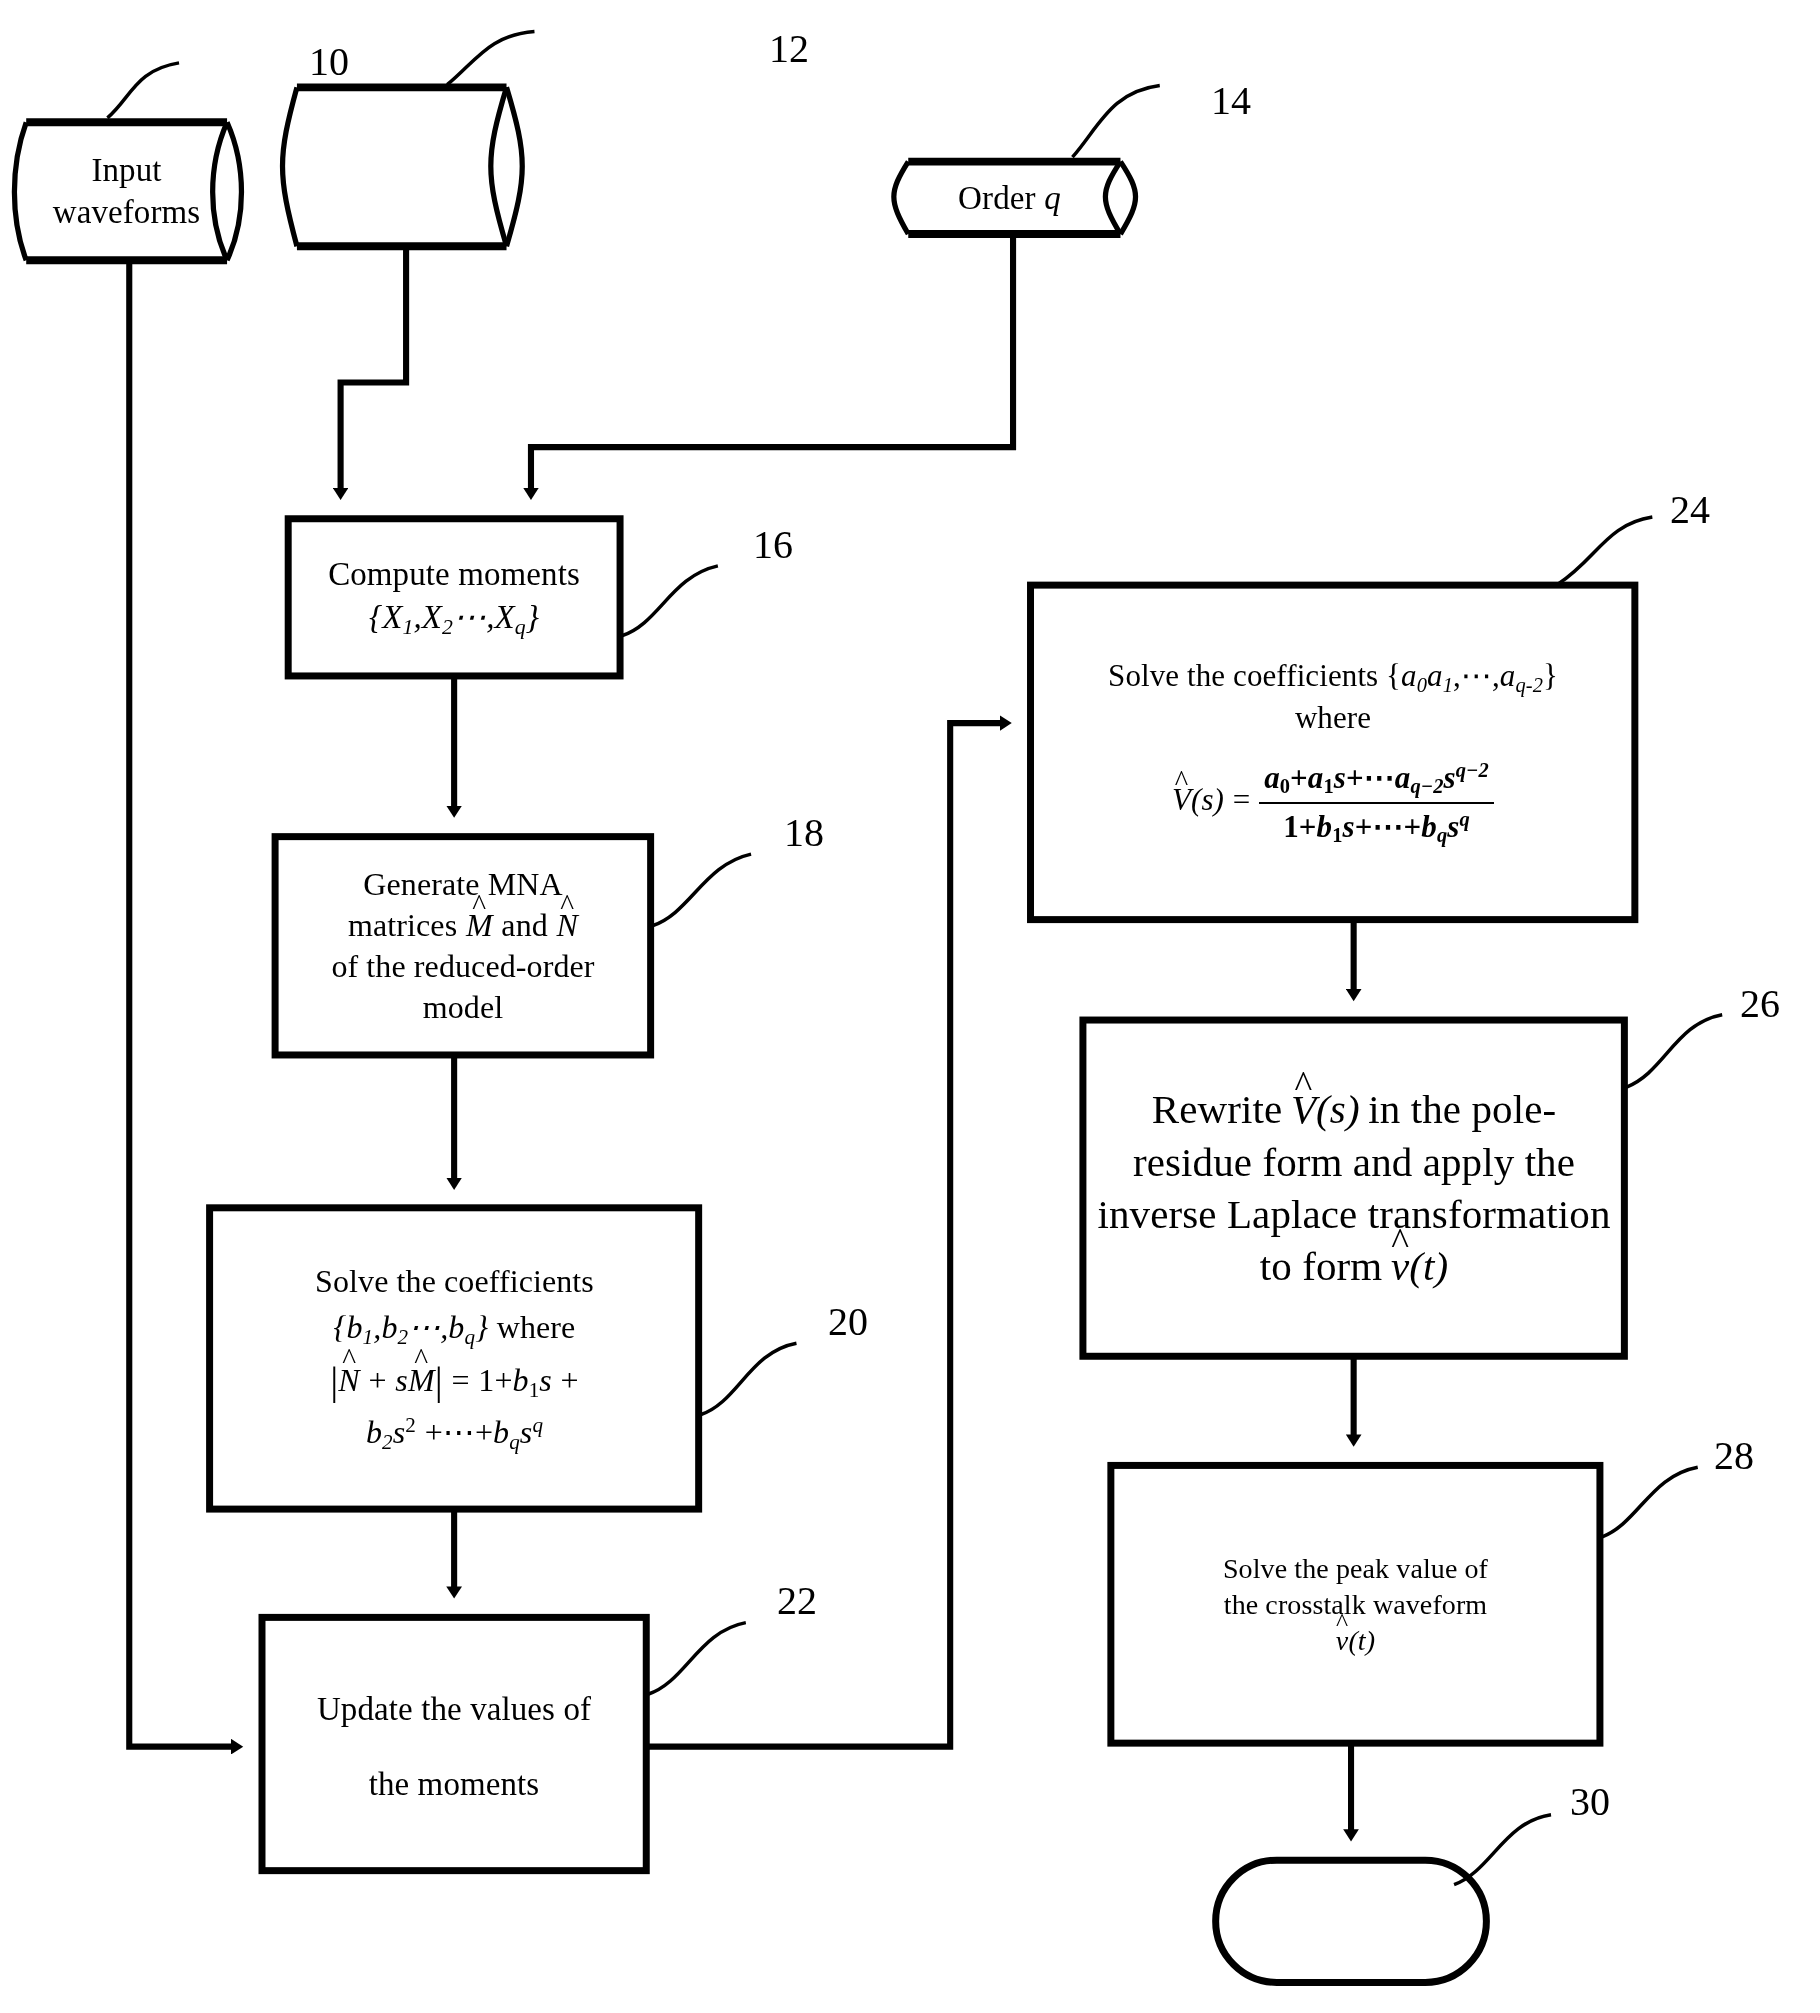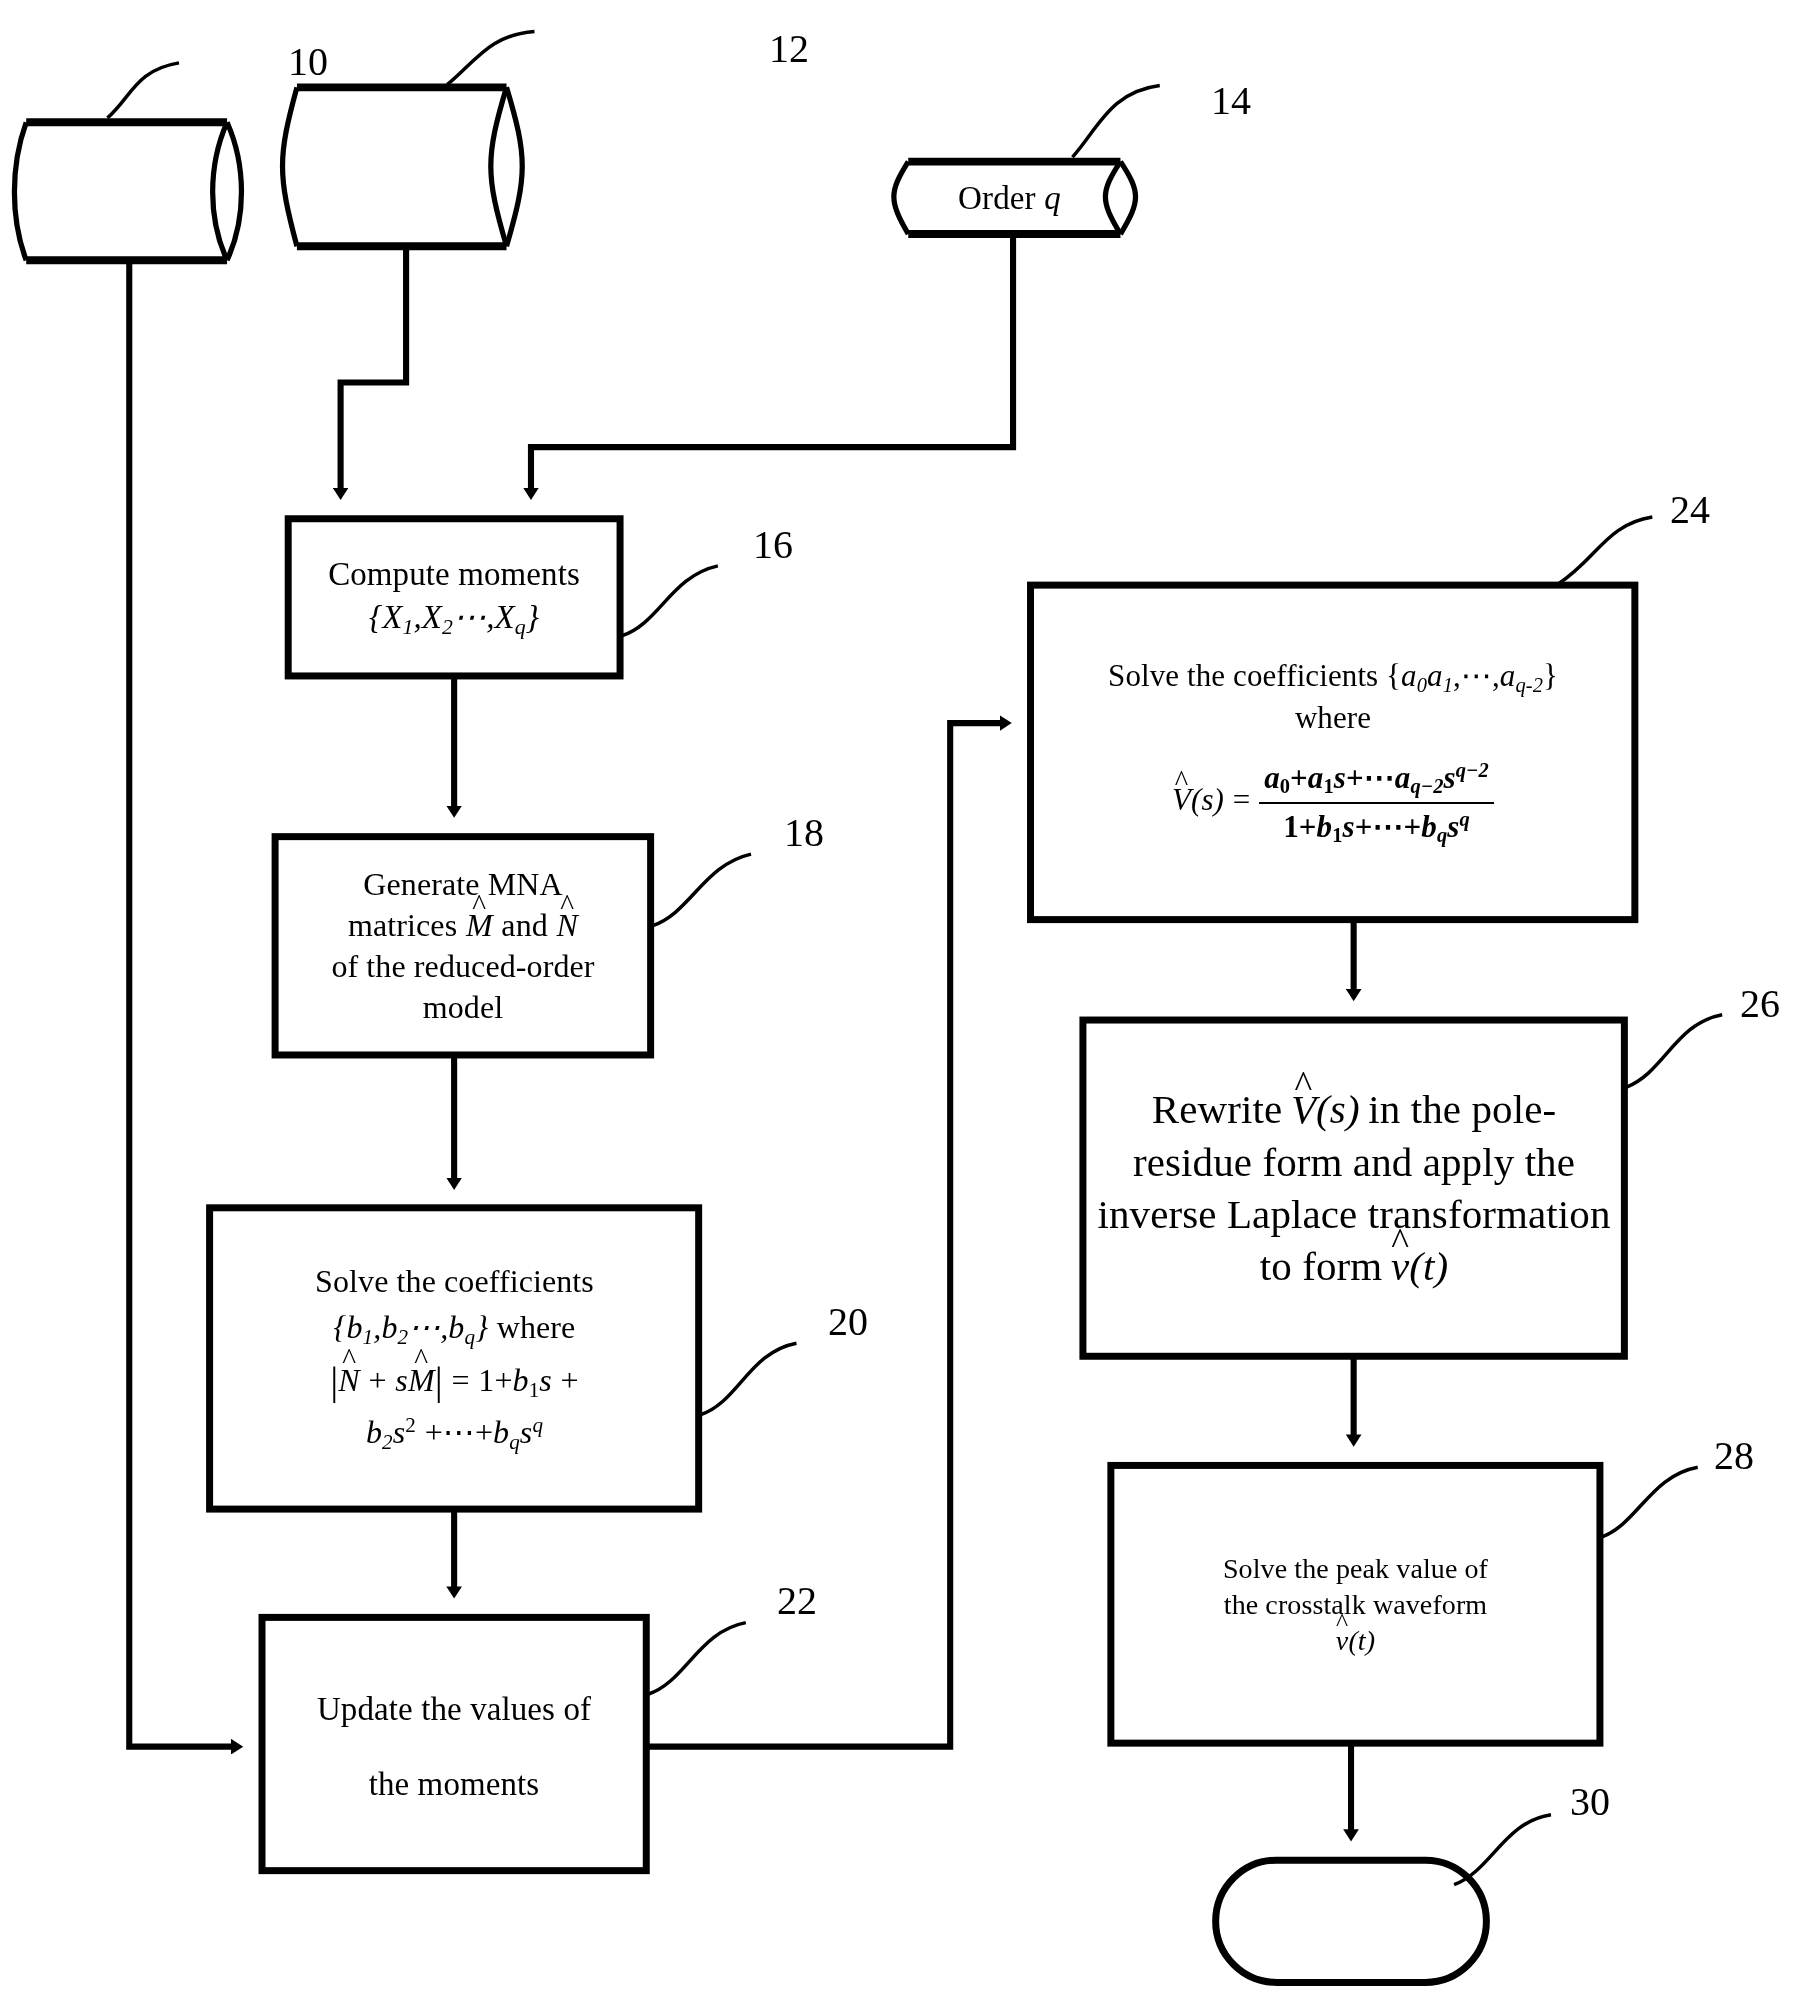--- a/index.html
+++ b/index.html
@@ -129,21 +129,25 @@
       <path d="M747,1060 C790,1046 806,990 860,978" stroke-width="4"></path>
       <path d="M802,1620 C845,1606 858,1548 912,1538" stroke-width="4"></path>
       <path d="M742,1940 C785,1926 800,1868 854,1858" stroke-width="4"></path>
       <path d="M1785,668 C1828,640 1840,600 1892,592" stroke-width="4"></path>
       <path d="M1862,1245 C1906,1228 1918,1172 1972,1162" stroke-width="4"></path>
       <path d="M1834,1760 C1876,1744 1890,1690 1944,1680" stroke-width="4"></path>
       <path d="M1665,2158 C1708,2142 1722,2086 1776,2078" stroke-width="4"></path>
     </g>
   </svg>
 
-  <div class="refnum" style="left:288px; top:38px;">10</div>
+  <div class="boxtext" style="left:26px; top:122px; width:201px; height:138px; font-size:33px;">
+    <span>Input</span>
+    <span>waveforms</span>
+  </div>
+  <div class="refnum" style="left:309px; top:38px;">10</div>
 
   <div class="refnum" style="left:769px; top:24.5px;">12</div>
 
   <div class="boxtext" style="left:908px; top:162px; width:203px; height:72px; font-size:33px;">
     <span class="eqrow">
       <span>Order</span><span class="smallgap"></span><span class="it">q</span>
     </span>
   </div>
   <div class="refnum" style="left:1211px; top:77px;">14</div>
 

